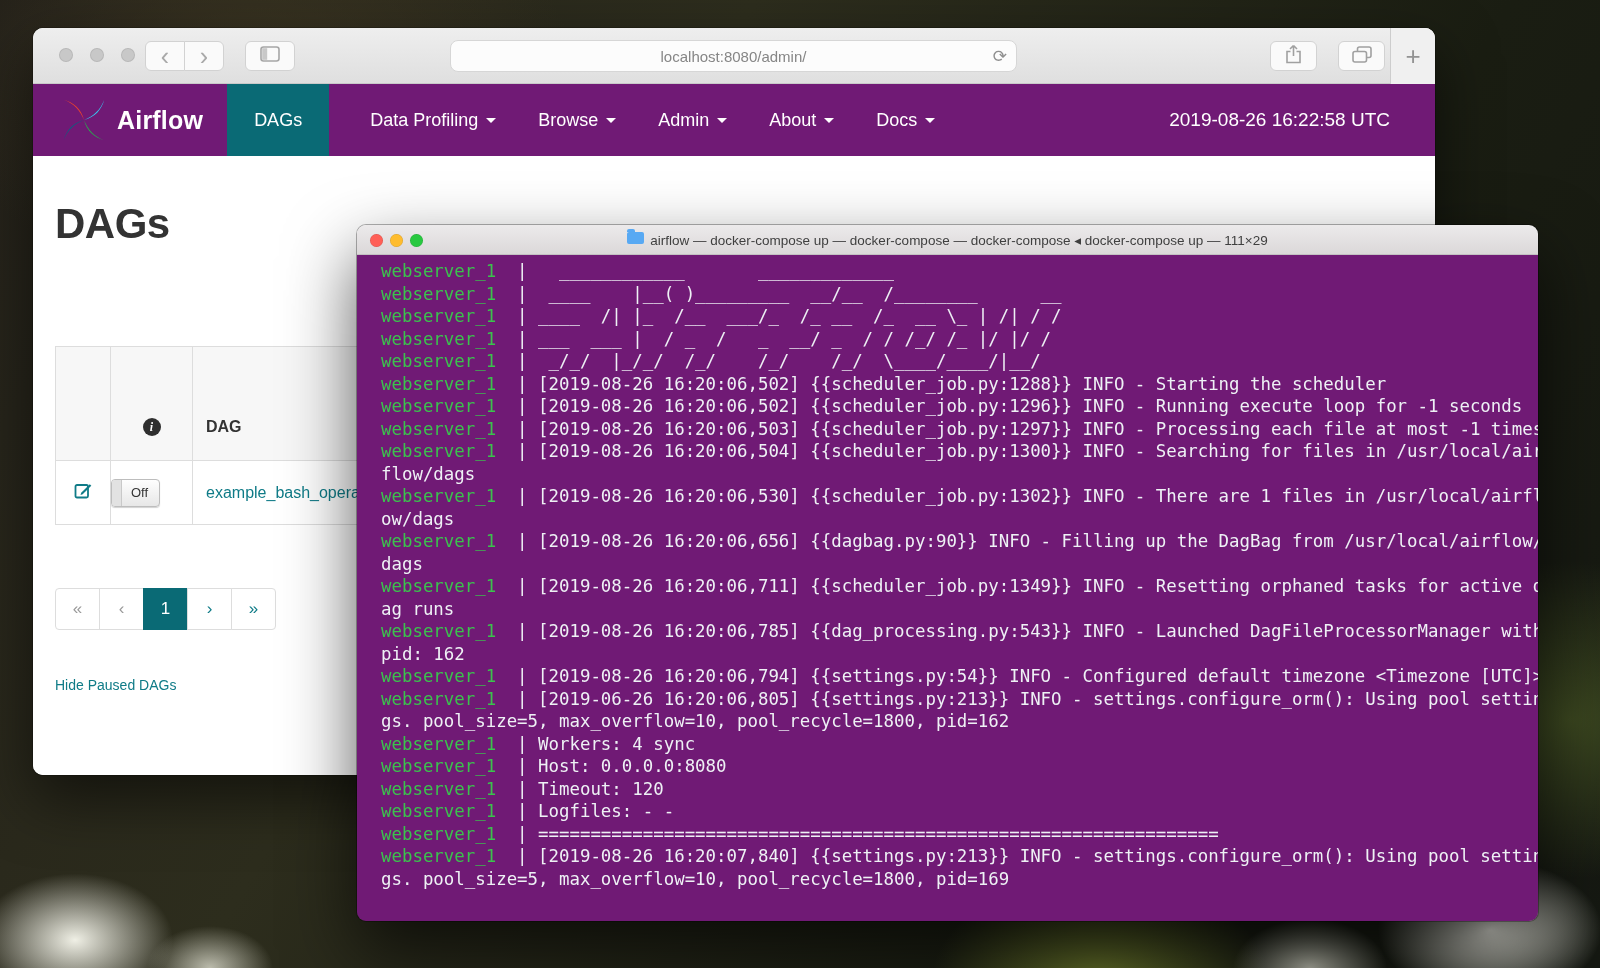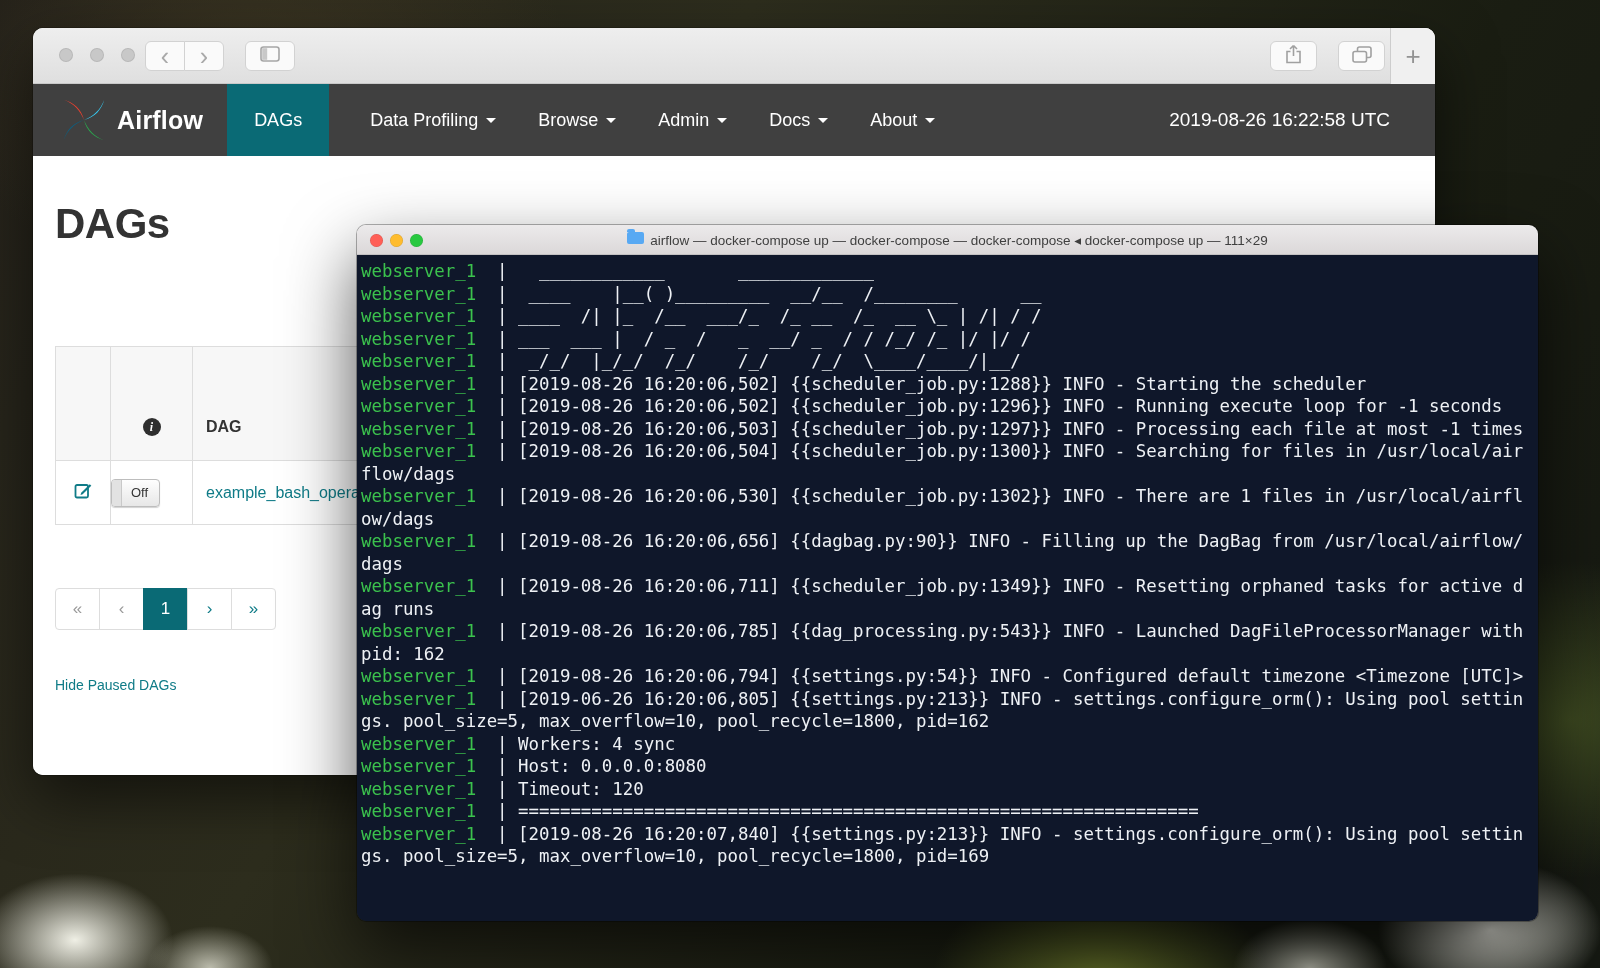--- a/index.html
+++ b/index.html
@@ -51,21 +51,21 @@
   .refresh-glyph { position:absolute; right:9px; top:5px; font-size:17px; color:#8f8f8f; }
   .newtab-strip {
     position:absolute; right:0; top:0; width:45px; height:56px;
     background:#f0f0f0; border-left:1px solid #cdcdcd;
     display:flex; align-items:center; justify-content:center;
     font-size:26px; color:#939393; font-weight:300;
   }
 
   
   .airflow-navbar {
-    height:72px; background:#404040; display:flex; align-items:center; color:#fff;
+    height:72px; background:#701a75; display:flex; align-items:center; color:#fff;
   }
   .brand-logo { margin-left:28px; width:46px; height:46px; flex:0 0 auto; }
   .brand-text { margin-left:10px; font-size:25px; font-weight:700; letter-spacing:.2px; }
   .nav-item {
     height:72px; display:flex; align-items:center; padding:0 21px; font-size:18px; cursor:default;
   }
   .nav-item.active { background:#0a6a75; padding:0 27px; margin-left:24px; }
   .nav-item.first-plain { margin-left:20px;justify-content:center; }
   .nav-caret {
     width:0; height:0; border-left:5px solid transparent; border-right:5px solid transparent;
@@ -130,21 +130,21 @@
     position:relative; height:30px; background:linear-gradient(#eceaeb,#dbd8d9);
     border-bottom:1px solid #c3c1c2;
     display:flex; align-items:center; justify-content:center;
   }
   .ttl { position:absolute; top:8.5px; width:13px; height:13px; border-radius:50%; box-shadow:inset 0 0 0 .5px rgba(0,0,0,.15); }
   .ttl.red{left:13px; background:#ff5f57;} .ttl.yellow{left:33px; background:#febc2e;} .ttl.green{left:53px; background:#28c840;}
   .terminal-title { font-size:13.5px; color:#3f3f3f; display:flex; gap:6px; }
   .folder-icon { position:relative; display:inline-block; width:17px; height:12px; background:#58a9f3; border-radius:2px; }
   .folder-icon::before { content:""; position:absolute; top:-3px; left:0; width:8px; height:3px; background:#58a9f3; border-radius:2px 2px 0 0; }
   .terminal-body {
-    height:666px; background:#0f172a; padding:5px 8px 0 4px;
+    height:666px; background:#701a75; padding:5px 8px 0 24px;
     font-family:"DejaVu Sans Mono",monospace; font-size:17.4px; line-height:22.5px; color:#eef1f5;
   }
   .terminal-lines { width:111.5ch; }
   .tline { white-space:pre-wrap; word-break:break-all; }
   .tgreen { color:#3bc24d; }
 </style>
 </head>
 <body>
 
 <div class="wallpaper"></div>
@@ -161,20 +161,24 @@
 
     <div class="tb-btn btn-sidebar">
       <span>
         <svg width="20" height="16" viewBox="0 0 20 16">
           <rect x="1" y="1" width="18" height="14" rx="2.5" fill="none" stroke="#a6a6a6" stroke-width="1.6"></rect>
           <rect x="2.2" y="2.2" width="5" height="11.6" fill="#c8c8c8"></rect>
         </svg>
       </span>
     </div>
 
+    <div class="url-field">
+      <span>localhost:8080/admin/</span>
+      <span class="refresh-glyph">⟳</span>
+    </div>
 
     <div class="tb-btn btn-share">
       <span>
         <svg width="17" height="20" viewBox="0 0 17 20">
           <path d="M8.5 1.5 L12 5 M8.5 1.5 L5 5 M8.5 1.5 L8.5 12" fill="none" stroke="#a0a0a0" stroke-width="1.6"></path>
           <path d="M5.5 7.5 H2 V18.5 H15 V7.5 H11.5" fill="none" stroke="#a0a0a0" stroke-width="1.6"></path>
         </svg>
       </span>
     </div>
 
@@ -210,25 +214,25 @@
     </div>
     <div class="nav-item">
       <span>Browse</span>
       <span class="nav-caret"></span>
     </div>
     <div class="nav-item">
       <span>Admin</span>
       <span class="nav-caret"></span>
     </div>
     <div class="nav-item">
+      <span>About</span>
+      <span class="nav-caret"></span>
+    </div>
+    <div class="nav-item">
       <span>Docs</span>
-      <span class="nav-caret"></span>
-    </div>
-    <div class="nav-item">
-      <span>About</span>
       <span class="nav-caret"></span>
     </div>
 
     <span class="nav-clock">2019-08-26 16:22:58 UTC</span>
   </div>
 
   <div class="page-content">
     <h1 class="page-title">DAGs</h1>
 
     <table class="dag-table">
@@ -296,17 +300,18 @@
         <div class="tline"><span class="tgreen">webserver_1</span><span>  | [2019-08-26 16:20:06,504] {{scheduler_job.py:1300}} INFO - Searching for files in /usr/local/airflow/dags</span></div>
         <div class="tline"><span class="tgreen">webserver_1</span><span>  | [2019-08-26 16:20:06,530] {{scheduler_job.py:1302}} INFO - There are 1 files in /usr/local/airflow/dags</span></div>
         <div class="tline"><span class="tgreen">webserver_1</span><span>  | [2019-08-26 16:20:06,656] {{dagbag.py:90}} INFO - Filling up the DagBag from /usr/local/airflow/dags</span></div>
         <div class="tline"><span class="tgreen">webserver_1</span><span>  | [2019-08-26 16:20:06,711] {{scheduler_job.py:1349}} INFO - Resetting orphaned tasks for active dag runs</span></div>
         <div class="tline"><span class="tgreen">webserver_1</span><span>  | [2019-08-26 16:20:06,785] {{dag_processing.py:543}} INFO - Launched DagFileProcessorManager with pid: 162</span></div>
         <div class="tline"><span class="tgreen">webserver_1</span><span>  | [2019-08-26 16:20:06,794] {{settings.py:54}} INFO - Configured default timezone &lt;Timezone [UTC]&gt;</span></div>
         <div class="tline"><span class="tgreen">webserver_1</span><span>  | [2019-06-26 16:20:06,805] {{settings.py:213}} INFO - settings.configure_orm(): Using pool settings. pool_size=5, max_overflow=10, pool_recycle=1800, pid=162</span></div>
         <div class="tline"><span class="tgreen">webserver_1</span><span>  | Workers: 4 sync</span></div>
         <div class="tline"><span class="tgreen">webserver_1</span><span>  | Host: 0.0.0.0:8080</span></div>
         <div class="tline"><span class="tgreen">webserver_1</span><span>  | Timeout: 120</span></div>
+        <div class="tline"><span class="tgreen">webserver_1</span><span>  | Logfiles: - -</span></div>
         <div class="tline"><span class="tgreen">webserver_1</span><span>  | =================================================================</span></div>
         <div class="tline"><span class="tgreen">webserver_1</span><span>  | [2019-08-26 16:20:07,840] {{settings.py:213}} INFO - settings.configure_orm(): Using pool settings. pool_size=5, max_overflow=10, pool_recycle=1800, pid=169</span></div>
       </div>
   </div>
 </div>
 
 </body></html>

